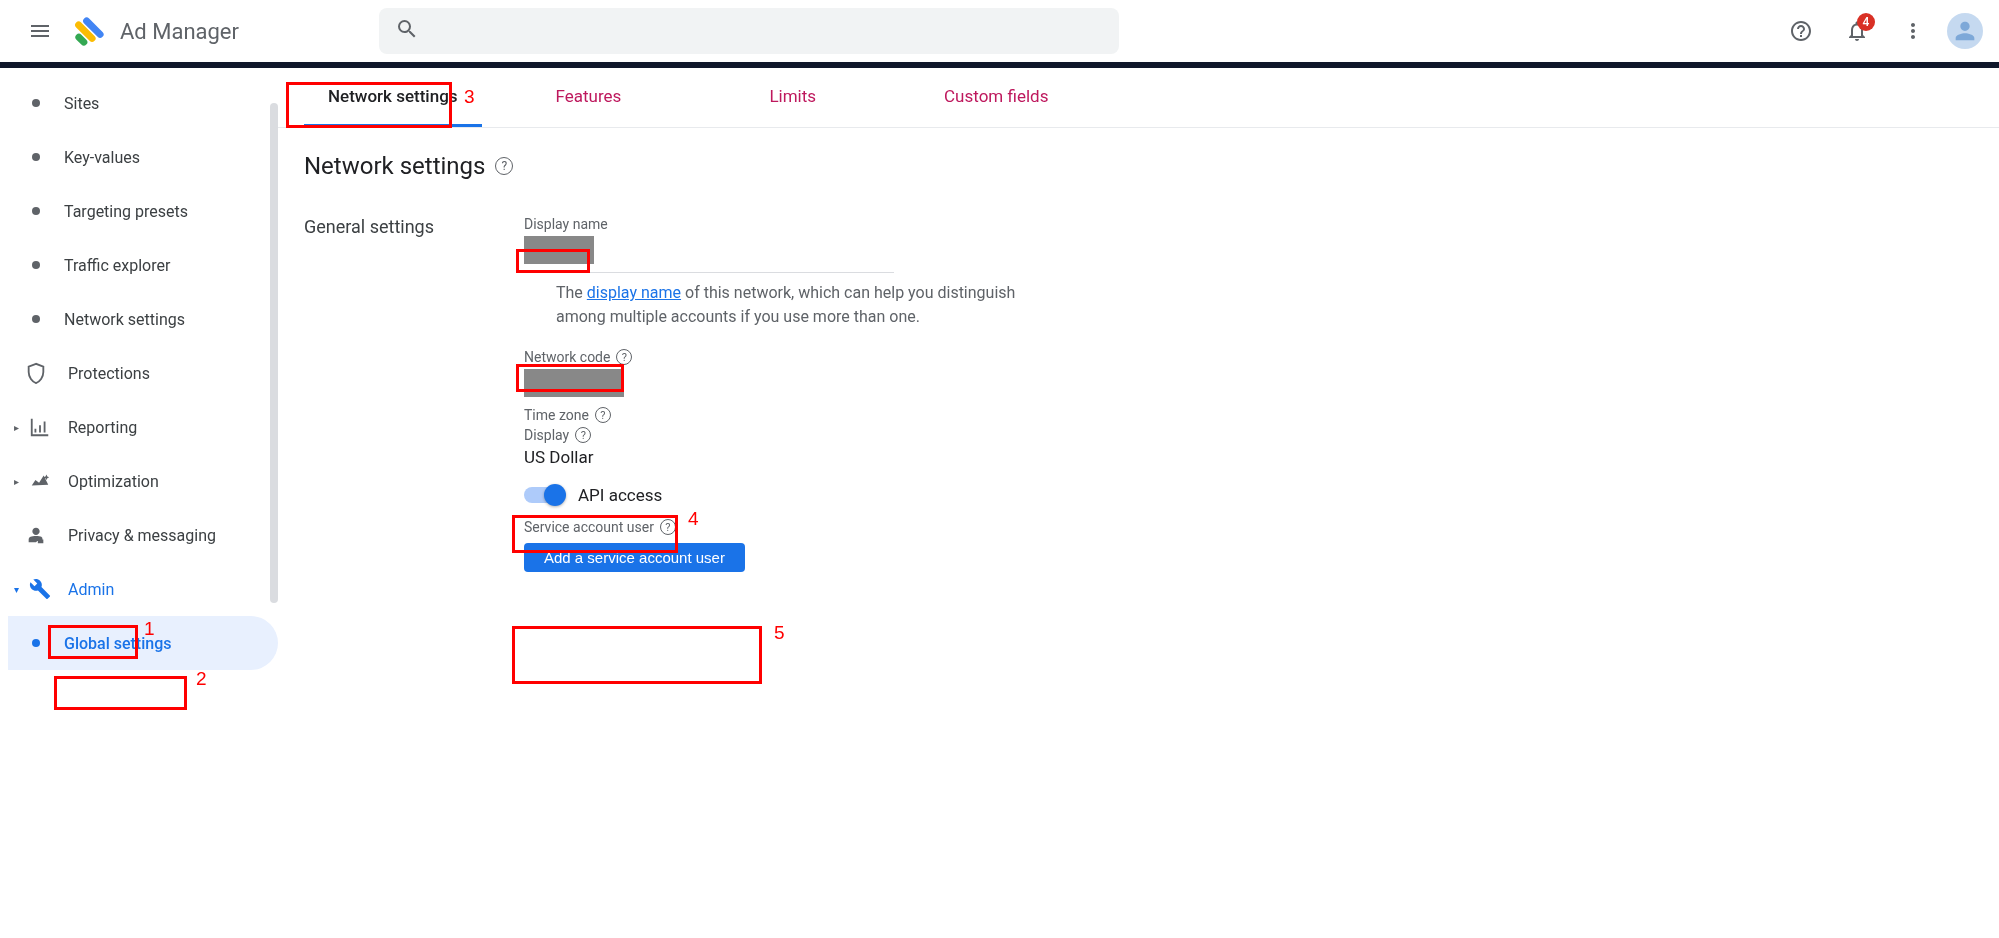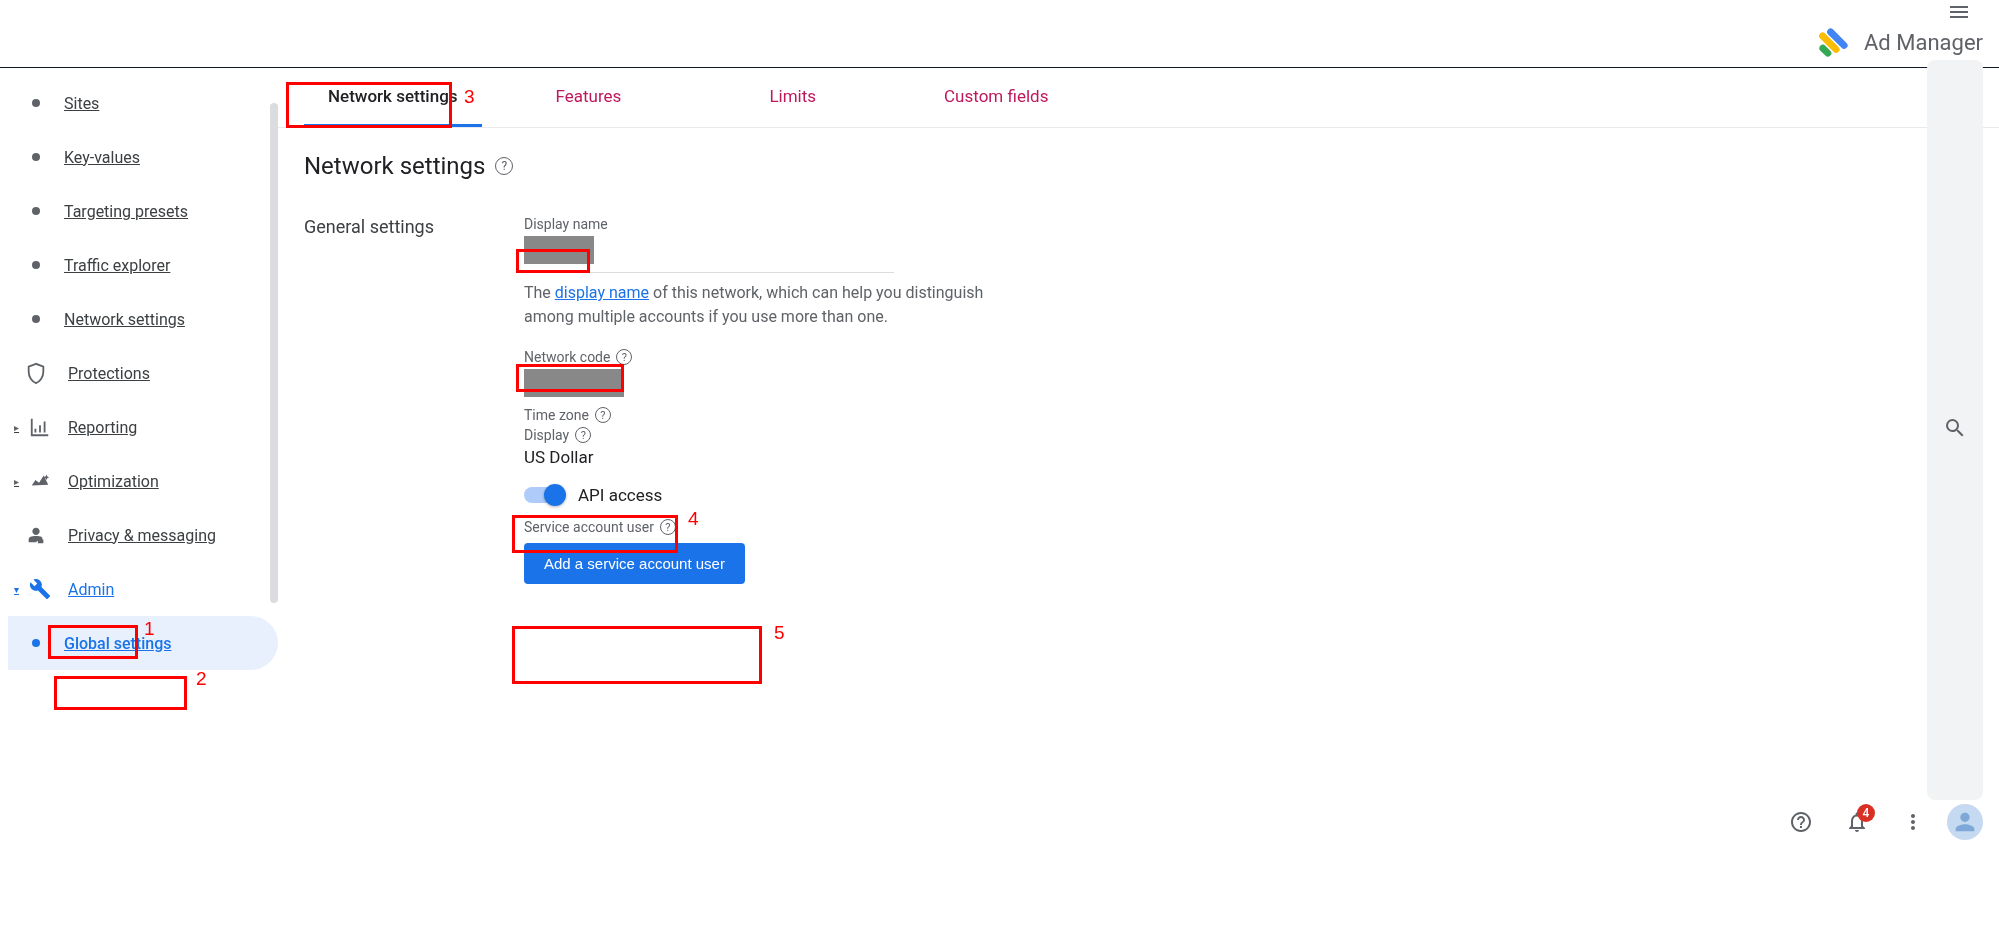--- a/index.html
+++ b/index.html
@@ -2,25 +2,24 @@
 <html><head>
   <meta charset="utf-8">
   <style>
     * { margin: 0; padding: 0; box-sizing: border-box; }
     body { font-family: 'Google Sans', Roboto, Arial, sans-serif; color: #202124; background: #fff; }
     
     
     .header {
       height: 68px;
       display: flex;
-      align-items: flex-end;
+      align-items: center;
       padding: 0 16px;
-      border-bottom: 1px solid #0f172a;
+      border-bottom: 6px solid #0f172a;
       position: relative;
-      flex-direction: column;
     }
     .hamburger {
       width: 48px; height: 48px;
       display: flex; align-items: center; justify-content: center;
       cursor: pointer; border-radius: 50%;
       color: #5f6368;
     }
     .logo-section { display: flex; align-items: center; margin-left: 8px; gap: 12px; }
     .logo-mark {
       width: 36px; height: 36px;
@@ -87,21 +86,20 @@
       border-radius: 4px;
     }
     .sidebar-item {
       display: flex; align-items: center;
       height: 54px;
       padding: 0 16px;
       cursor: pointer;
       border-radius: 0 28px 28px 0;
       color: #3c4043;
       font-size: 16px;
-      text-decoration: underline;
     }
     .sidebar-item.active {
       background: #e8f0fe;
       color: #1a73e8;
       font-weight: 500;
     }
     .sidebar-item.admin-blue { color: #1a73e8; }
     .sidebar-bullet {
       width: 8px; height: 8px;
       border-radius: 50%;
@@ -167,20 +165,21 @@
     }
     .redacted.w1 { width: 70px; }
     .redacted.w2 { width: 100px; }
     .underline-row { border-bottom: 1px solid #dadce0; width: 370px; padding-bottom: 4px; margin-bottom: 8px; }
     .helper-text {
       font-size: 16px;
       color: #5f6368;
       line-height: 1.5;
       margin-bottom: 20px;
       max-width: 500px;
+      margin-left: 32px;
     }
     .helper-text a { color: #1a73e8; text-decoration: underline; }
     .field-value {
       font-size: 17px;
       color: #202124;
       margin-bottom: 18px;
     }
     
     .toggle-row { display: flex; align-items: center; gap: 14px; margin-bottom: 14px; }
     .toggle {
@@ -198,21 +197,21 @@
       right: -2px; top: -3px;
       box-shadow: 0 1px 3px rgba(0,0,0,0.3);
     }
     .toggle-label { font-size: 17px; color: #202124; }
     
     .btn-primary {
       background: #1a73e8;
       color: #fff;
       border: none;
       border-radius: 4px;
-      padding: 12px 20px;
+      padding: 6px 20px;
       font-size: 15px;
       font-weight: 500;
       cursor: pointer;
       margin-top: 4px;
     }
     
     
     .callout-box {
       position: absolute;
       border: 3px solid #ff0000;

